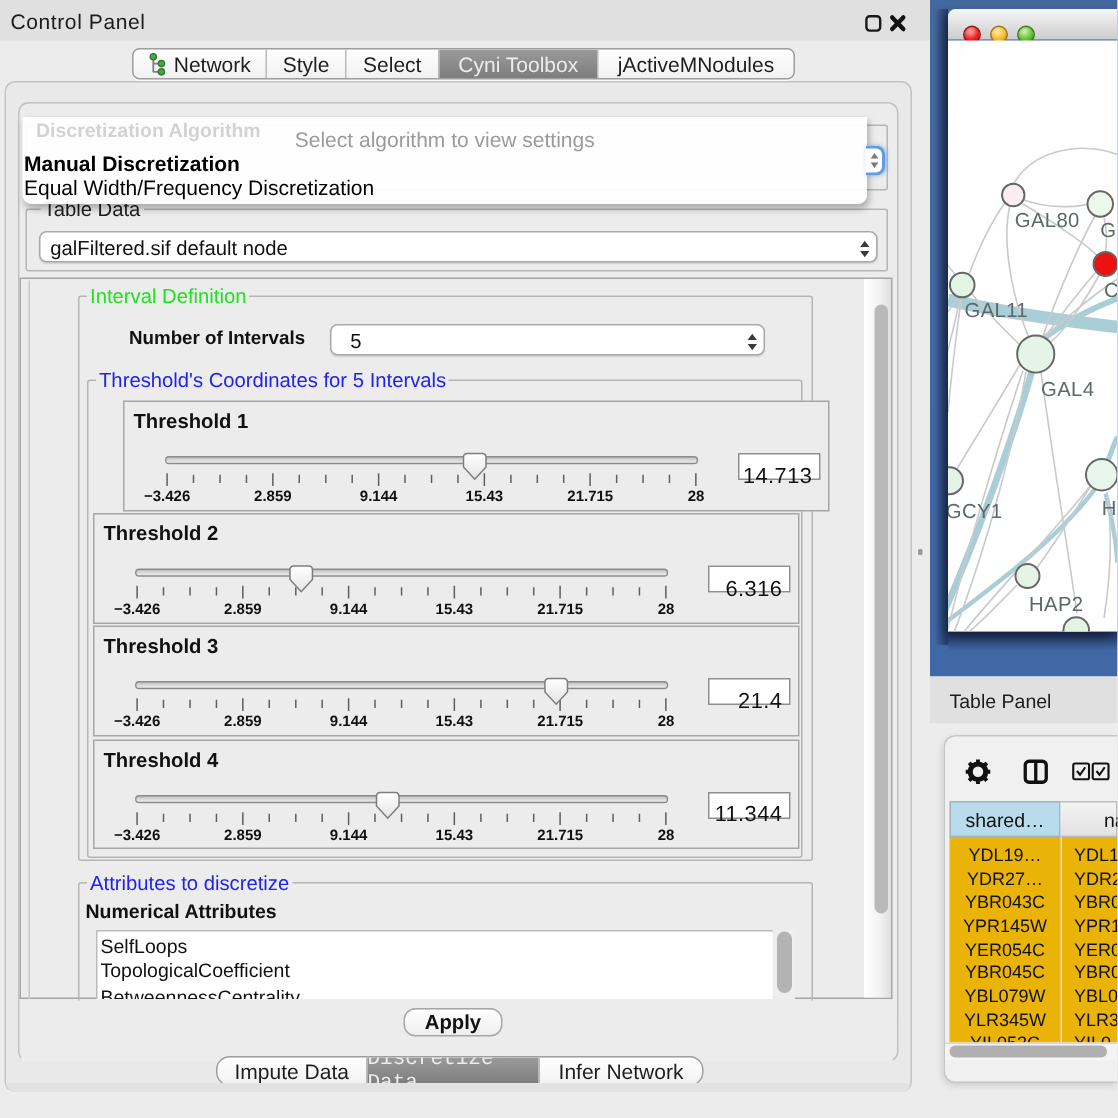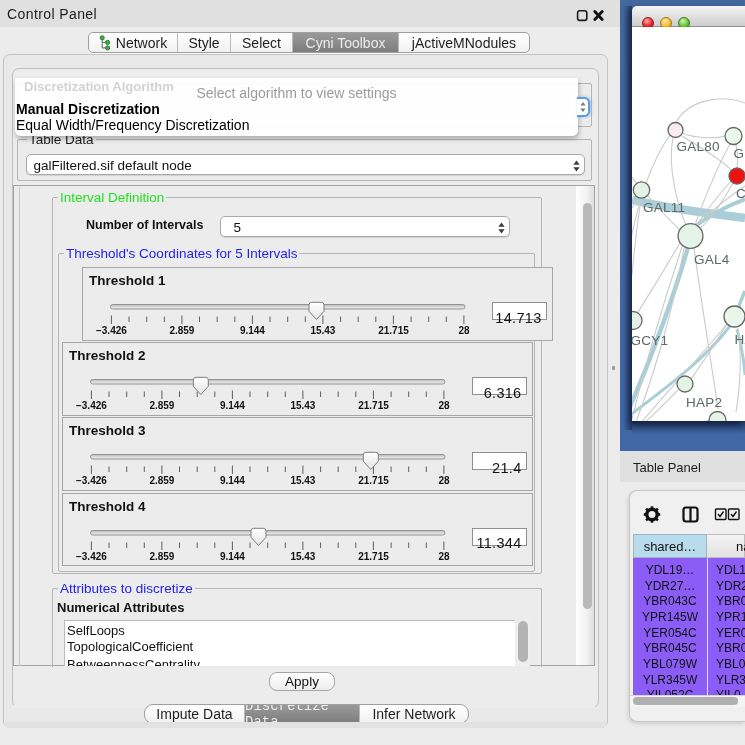--- a/index.html
+++ b/index.html
@@ -31,21 +31,21 @@
 
 .thp { position:absolute; left:62px; width:471px; height:73.5px; border:1px solid #a6a6a6; background:#ececec; }
 .thp .ttl { position:absolute; left:6px; top:5px; font-size:13.5px; font-weight:bold; color:#111; }
 .vbox { position:absolute; left:409px; top:34px; width:55px; height:18px; background:#fff; border:1.5px solid #8f8f8f; font-size:14.5px; letter-spacing:0.3px; color:#111; text-align:right; padding:6.5px 4.5px 0 0; }
 
 
 #numlist { left:64px; top:620px; width:466px; height:46px; background:#fff; border:1px solid #bbb; border-bottom:none; font-size:13px; color:#111; overflow:hidden; }
 #numlist div { padding-left:2px; height:18.2px; }
 
 
-.btn { position:absolute; background:linear-gradient(#ffffff,#eeeeee); border:1px solid #a5a5a5; border-radius:5px; font-size:13.5px; color:#111; text-align:center; }
+.btn { position:absolute; background:linear-gradient(#ffffff,#eeeeee); border:1px solid #a5a5a5; border-radius:5px; font-size:13.5px; color:#111; text-align:center;font-weight:bold; }
 
 
 #desktop { left:620px; top:0; width:125px; height:451px; background:linear-gradient(#44699f,#4068a6); }
 #netwin { left:632px; top:6px; width:113px; height:414.5px; box-shadow:-3px 4px 7px rgba(5,10,30,.55); }
 #nettitle { left:632px; top:6px; width:113px; height:21px; background:linear-gradient(#f6f6f6,#cdcdcd); border-top-left-radius:5px; border-bottom:1px solid #909090; }
 #netcanvas { left:632px; top:27px; width:113px; height:393.5px; background:#fff; overflow:hidden; }
 .tl { position:absolute; width:12px; height:12px; border-radius:50%; top:10.5px; }
 
 #tp-title { left:620px; top:451px; width:125px; height:31px; background:#e0e0e0; }
 #tp-title .t { position:absolute; left:13px; top:9px; font-size:13px; color:#1c1c1c; }
@@ -415,21 +415,21 @@
     </g>
     <g transform="translate(99.5,19)">
       <rect x="0" y="0" width="10.5" height="10.5" rx="1" fill="none" stroke="#111" stroke-width="1.4"></rect>
       <path d="M2.5,5 L4.5,7.5 L8,2.5" stroke="#111" stroke-width="1.4" fill="none"></path>
     </g>
   </svg></div>
 
 <div class="abs" style="left:633px;top:534px;width:74px;height:24px;background:#b9dcec;border:1px solid #9fb6c2;font-size:13px;color:#111;text-align:center;padding-top:4px;">shared…</div>
 <div class="abs" style="left:707px;top:534px;width:38px;height:24px;background:linear-gradient(#f3f3f3,#e2e2e2);border:1px solid #bdbdbd;border-left:none;font-size:13px;color:#111;padding:4px 0 0 29px;">na</div>
 
-<div class="abs" id="tbody" style="left:633px;top:558px;width:112px;height:137px;background:#8b5cf6;overflow:hidden;font-size:12px;color:#111;">
+<div class="abs" id="tbody" style="left:633px;top:558px;width:112px;height:137px;background:#eab308;overflow:hidden;font-size:12px;color:#111;">
     <div style="position:absolute;left:0;top:5.0px;width:74px;text-align:center;">YDL19…</div>
     <div style="position:absolute;left:83px;top:5.0px;">YDL1</div>
     <div style="position:absolute;left:0;top:20.7px;width:74px;text-align:center;">YDR27…</div>
     <div style="position:absolute;left:83px;top:20.7px;">YDR2</div>
     <div style="position:absolute;left:0;top:36.3px;width:74px;text-align:center;">YBR043C</div>
     <div style="position:absolute;left:83px;top:36.3px;">YBR0</div>
     <div style="position:absolute;left:0;top:52.0px;width:74px;text-align:center;">YPR145W</div>
     <div style="position:absolute;left:83px;top:52.0px;">YPR1</div>
     <div style="position:absolute;left:0;top:67.7px;width:74px;text-align:center;">YER054C</div>
     <div style="position:absolute;left:83px;top:67.7px;">YER0</div>

